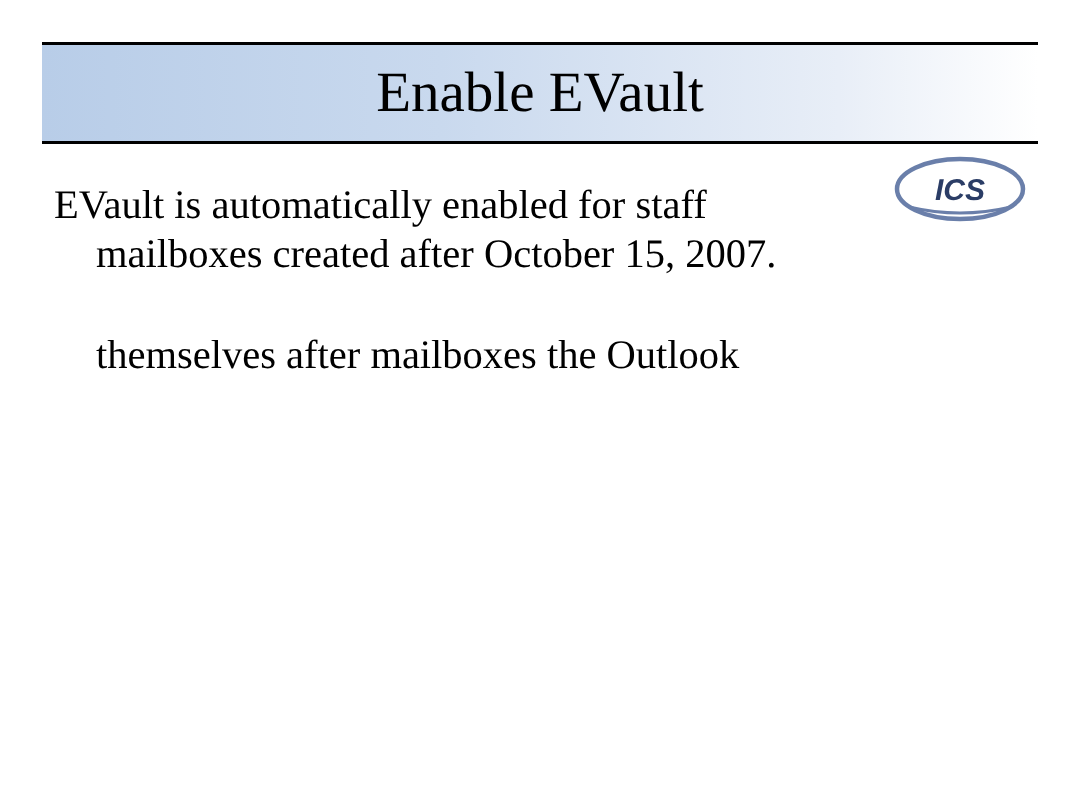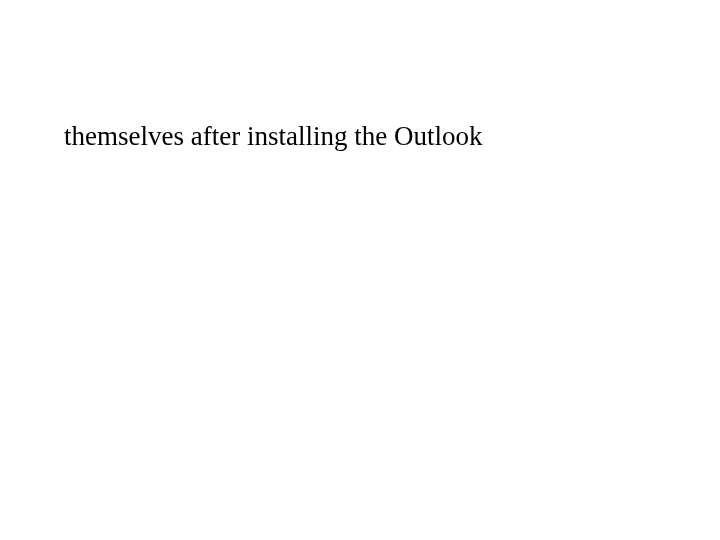--- a/index.html
+++ b/index.html
@@ -62,21 +62,35 @@
   }
   .para .first-line {
     display: block;
   }
 </style>
 </head>
 <body>
 
 <div class="slide">
 
+  <div class="title-bar">
+    <div class="title-text">Enable EVault</div>
+  </div>
 
+  <div class="logo">
+    <svg class="oval" viewBox="0 0 88 44">
+      <ellipse cx="44" cy="22" rx="42" ry="20" fill="#ffffff" stroke="#6a7faa" stroke-width="3"></ellipse>
+      <text x="44" y="29" text-anchor="middle" font-family="Arial, sans-serif" font-weight="bold" font-style="italic" font-size="20" fill="#2b3d66">I<tspan fill="#2b3d66">CS</tspan></text>
+      <path d="M10 34 Q44 42 78 34" fill="none" stroke="#6a7faa" stroke-width="2"></path>
+    </svg>
+  </div>
 
   <div class="body-area">
     <div class="para">
-      <span class="indent-line">themselves after installing the Outlook</span>
+      <span class="first-line">EVault  is automatically enabled for staff</span>
+      <span class="indent-line">mailboxes created after October 15, 2007.</span>
+    </div>
+    <div class="para">
+      <span class="indent-line">themselves after mailboxes the Outlook</span>
     </div>
   </div>
 
 </div>
 
 </body></html>

